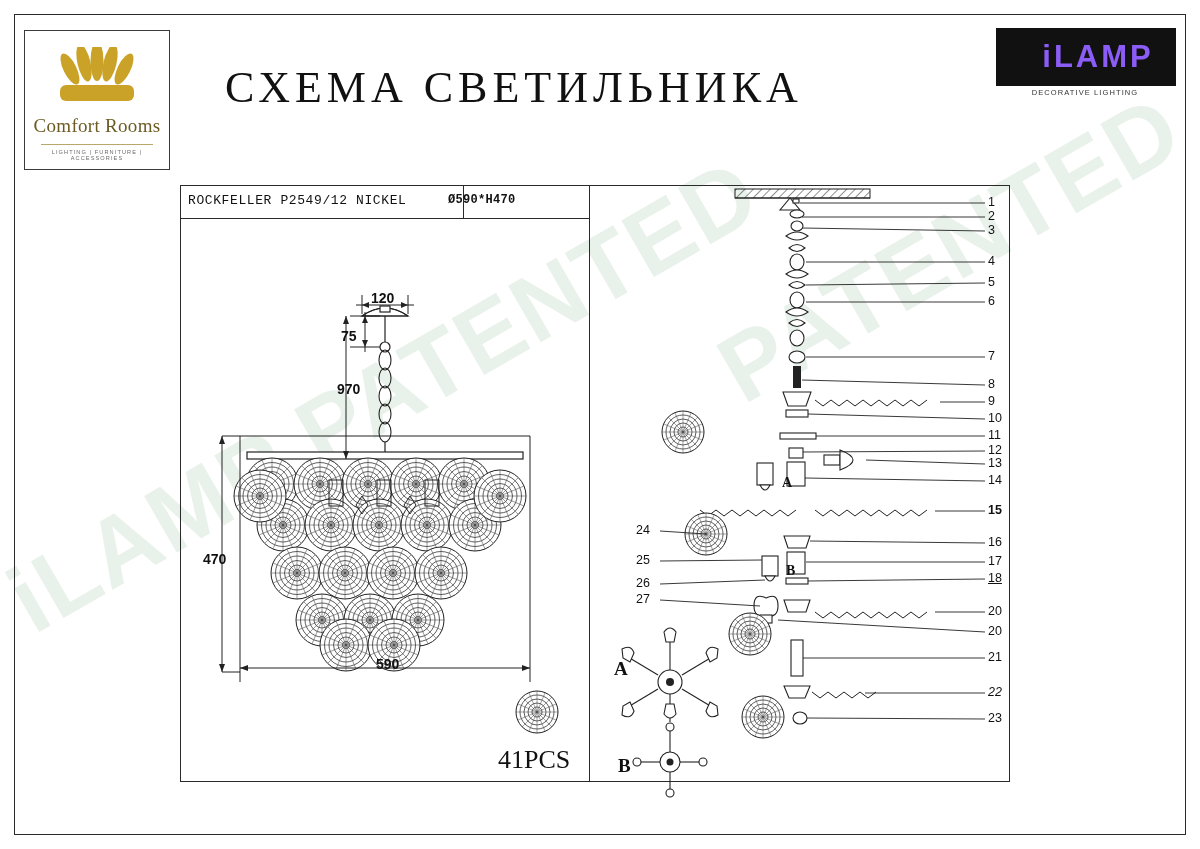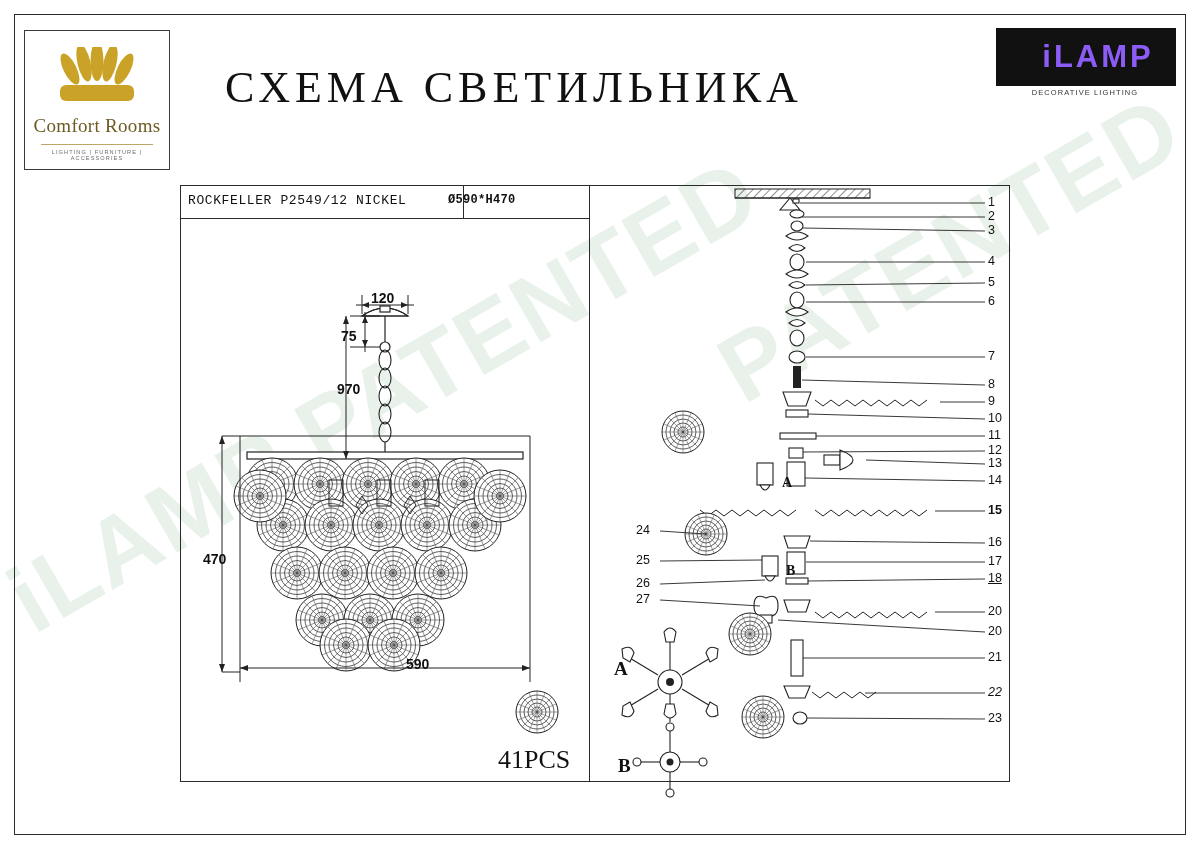--- a/index.html
+++ b/index.html
@@ -205,21 +205,21 @@
     font-family: "Liberation Sans", sans-serif;
     font-size: 14px;
     font-weight: bold;
     color: #111;
     z-index: 6;
   }
   .dim-120 { left: 371px; top: 290px; }
   .dim-75  { left: 341px; top: 328px; }
   .dim-970 { left: 337px; top: 381px; }
   .dim-470 { left: 203px; top: 551px; }
-  .dim-590 { left: 376px; top: 656px; margin-left: 30px; }
+  .dim-590 { left: 376px; top: 656px; }
   .cl-lab {
     position: absolute;
     font-family: "Liberation Serif", serif;
     font-size: 19px;
     font-weight: bold;
     color: #111;
     z-index: 7;
   }
   .cl-A { left: 614px; top: 658px; }
   .cl-B { left: 618px; top: 755px; }

